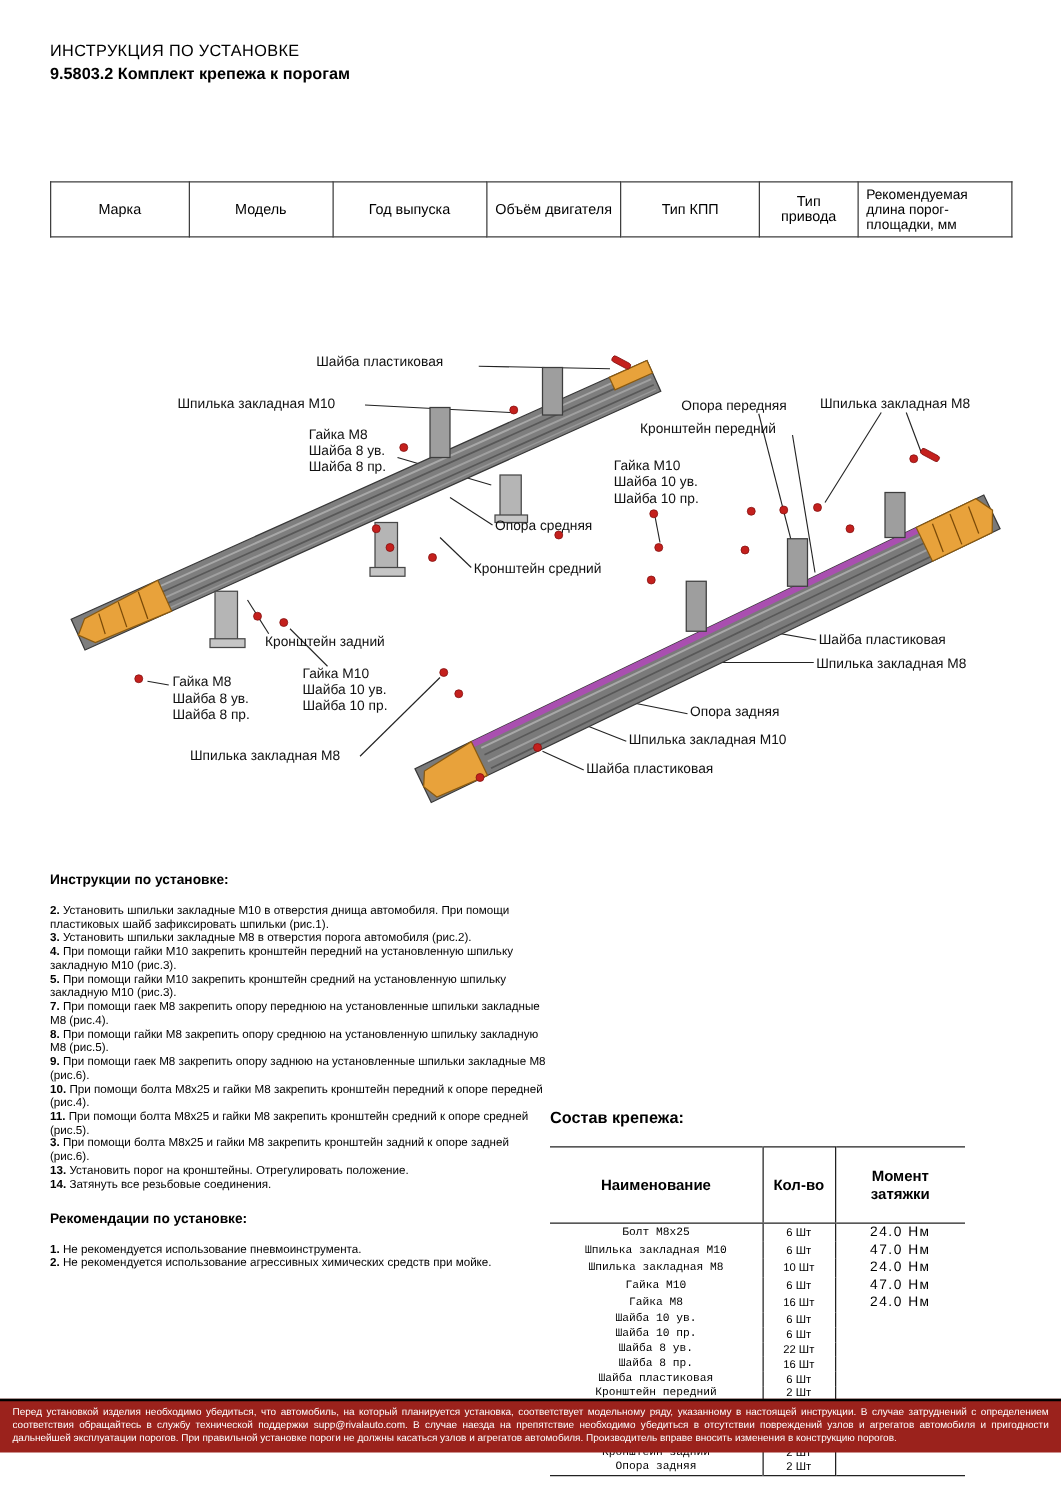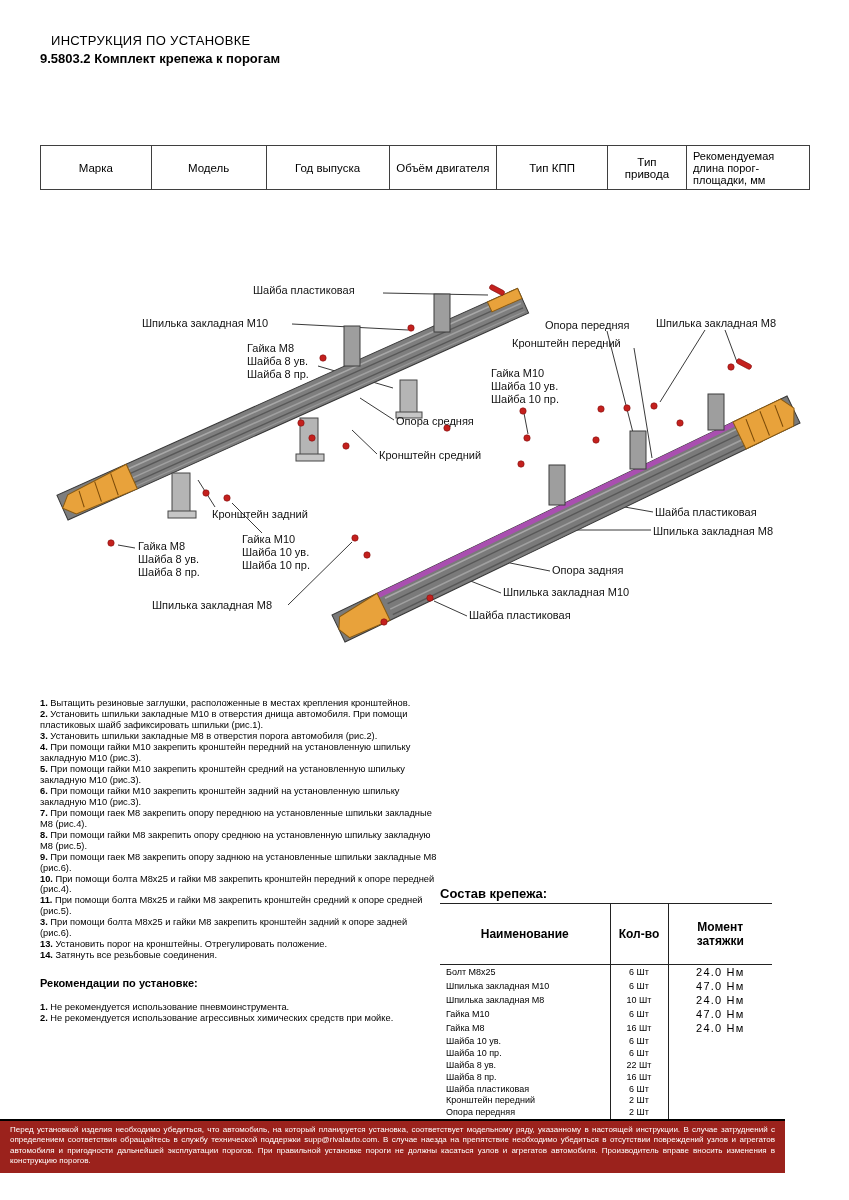--- a/index.html
+++ b/index.html
@@ -1,48 +1,48 @@
 <!DOCTYPE html>
 <html><head>
 <meta charset="utf-8">
 <style>
   * { margin:0; padding:0; box-sizing:border-box; }
   html,body { background:#ffffff; }
   body { width:849px; height:1200px; position:relative; font-family:"Liberation Sans", sans-serif; color:#000; overflow:hidden; }
 
   .doc-header { position:absolute; left:40px; top:33px; }
-  .doc-header .t1 { font-size:13px; letter-spacing:.3px;margin-left:11px; }
+  .doc-header .t1 { font-size:13px; letter-spacing:.3px; }
   .doc-header .t2 { font-size:13px; font-weight:bold; margin-top:3px; }
 
   table.spec { position:absolute; left:40px; top:145px; width:770px; border-collapse:collapse; table-layout:fixed; }
   table.spec th, table.spec td { border:1px solid #3f3f3f; text-align:center; vertical-align:middle; font-weight:normal; padding:2px 6px; }
   table.spec th { font-size:11.5px; height:44px; }
   table.spec th.last { text-align:left; font-size:11px; }
   table.spec td { font-size:12.5px; height:44px; }
 
   .diagram { position:absolute; left:0; top:268px; width:849px; height:412px; }
   .diagram svg { position:absolute; left:0; top:0; }
   .dlabel { position:absolute; font-size:11px; line-height:1.2; white-space:pre-line; color:#111; }
 
   .instructions { position:absolute; left:40px; top:698px; width:398px; }
   .instructions h3, .recs h3 { font-size:11px; font-weight:bold; margin-bottom:13px; }
   .step, .rec { font-size:9.3px; line-height:1.18; }
   .recs { margin-top:16px; }
 
   .parts { position:absolute; left:440px; top:886px; width:332px; }
-  .parts h3 { font-size:13px; font-weight:bold; margin-bottom:2px; }
+  .parts h3 { font-size:13px; font-weight:bold; margin-bottom:16px; }
   table.parts-t { width:100%; border-collapse:collapse; border-top:1.5px solid #222; border-bottom:1.5px solid #222; table-layout:fixed; }
   table.parts-t th { font-size:12px; font-weight:bold; border-bottom:1.5px solid #222; padding:16px 4px; text-align:center; }
   table.parts-t th:nth-child(n+2), table.parts-t td:nth-child(n+2) { border-left:1px solid #222; }
   table.parts-t td { padding:0.5px 6px; line-height:1.2; }
-  td.p-name { font-size:9px; text-align:left; }
+  td.p-name { font-size:9px; text-align:center;font-family:Liberation Mono, monospace; }
   td.p-qty  { font-size:9px; text-align:center; }
   td.p-torque { font-size:11px; letter-spacing:1.2px; text-align:center; }
 
-  .footer { position:absolute; left:0; top:1119px; width:785px; border-top:2.5px solid #000; background:#9b221c; color:#fff; padding:4px 10px 6px; }
+  .footer { position:absolute; left:0; top:1119px; width:849px; border-top:2.5px solid #000; background:#9b221c; color:#fff; padding:4px 10px 6px; }
   .footer p { font-size:8px; line-height:1.3; text-align:justify; }
 </style>
 </head>
 <body>
 
 <div class="page">
 
   <div class="doc-header">
     <div class="t1">ИНСТРУКЦИЯ ПО УСТАНОВКЕ</div>
     <div class="t2">9.5803.2 Комплект крепежа к порогам</div>
@@ -195,27 +195,26 @@
 Шайба 10 пр.</div>
     <div class="dlabel" style="left:152px; top:331px">Шпилька закладная М8</div>
     <div class="dlabel" style="left:655px; top:238px">Шайба пластиковая</div>
     <div class="dlabel" style="left:653px; top:257px">Шпилька закладная М8</div>
     <div class="dlabel" style="left:552px; top:296px">Опора задняя</div>
     <div class="dlabel" style="left:503px; top:318px">Шпилька закладная М10</div>
     <div class="dlabel" style="left:469px; top:341px">Шайба пластиковая</div>
   </div>
 
   <div class="instructions">
+    <h3>Инструкции по установке:</h3>
     <div>
-        <div class="step"><b>1. </b>Вытащить резиновые заглушки, расположенные в местах крепления кронштейнов.</div>
         <div class="step"><b>2. </b>Установить шпильки закладные М10 в отверстия днища автомобиля. При помощи пластиковых шайб зафиксировать шпильки (рис.1).</div>
         <div class="step"><b>3. </b>Установить шпильки закладные М8 в отверстия порога автомобиля (рис.2).</div>
         <div class="step"><b>4. </b>При помощи гайки М10 закрепить кронштейн передний на установленную шпильку закладную М10 (рис.3).</div>
         <div class="step"><b>5. </b>При помощи гайки М10 закрепить кронштейн средний на установленную шпильку закладную М10 (рис.3).</div>
-        <div class="step"><b>6. </b>При помощи гайки М10 закрепить кронштейн задний на установленную шпильку закладную М10 (рис.3).</div>
         <div class="step"><b>7. </b>При помощи гаек М8 закрепить опору переднюю на установленные шпильки закладные М8 (рис.4).</div>
         <div class="step"><b>8. </b>При помощи гайки М8 закрепить опору среднюю на установленную шпильку закладную М8 (рис.5).</div>
         <div class="step"><b>9. </b>При помощи гаек М8 закрепить опору заднюю на установленные шпильки закладные М8 (рис.6).</div>
         <div class="step"><b>10. </b>При помощи болта М8х25 и гайки М8 закрепить кронштейн передний к опоре передней (рис.4).</div>
         <div class="step"><b>11. </b>При помощи болта М8х25 и гайки М8 закрепить кронштейн средний к опоре средней (рис.5).</div>
         <div class="step"><b>3. </b>При помощи болта М8х25 и гайки М8 закрепить кронштейн задний к опоре задней (рис.6).</div>
         <div class="step"><b>13. </b>Установить порог на кронштейны. Отрегулировать положение.</div>
         <div class="step"><b>14. </b>Затянуть все резьбовые соединения.</div>
       </div>
     <div class="recs">

